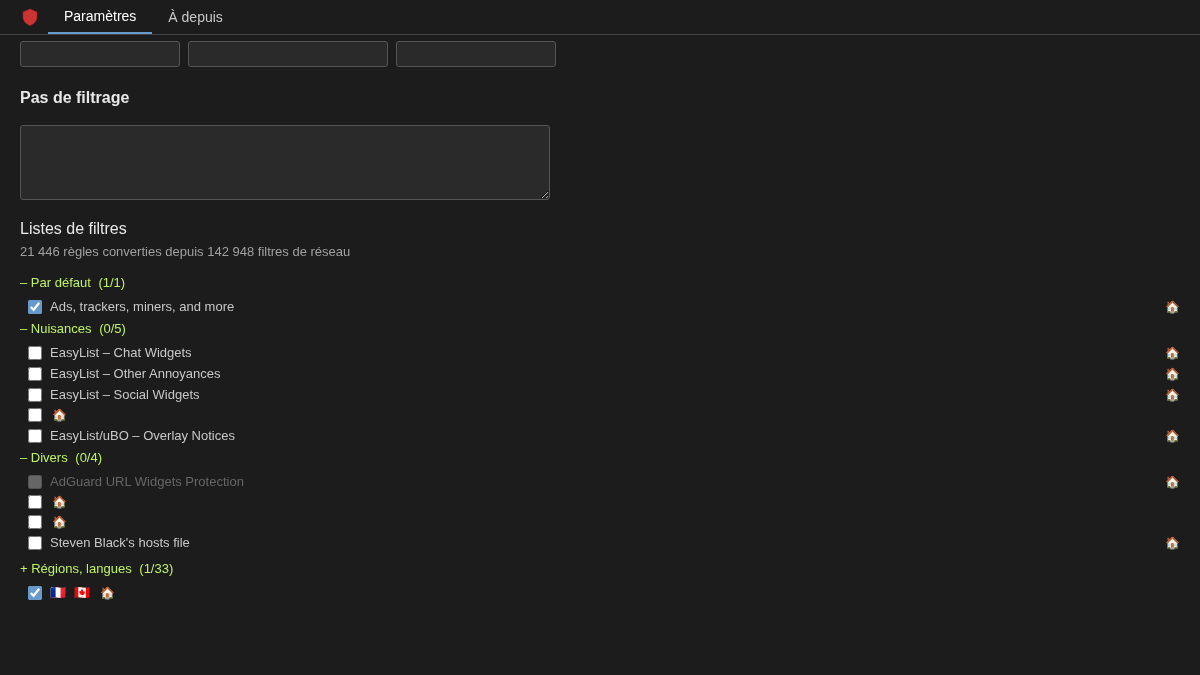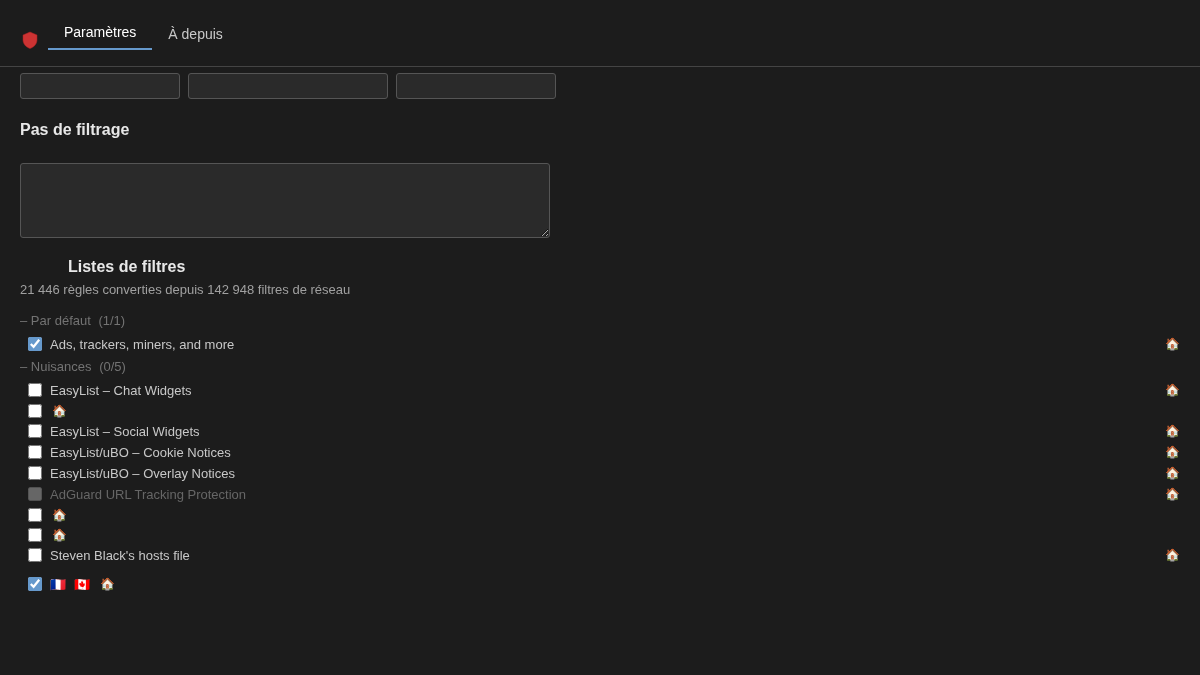--- a/index.html
+++ b/index.html
@@ -15,23 +15,23 @@
 
     .page-container {
       display: flex;
       flex-direction: column;
       padding: 0;
     }
 
     
     .tabs-bar {
       display: flex;
-      align-items: flex-end;
+      align-items: center;
       border-bottom: 1px solid #444;
-      padding: 16px 20px;
+      padding: 0 20px;
       background: #1c1c1c;
       gap: 0;
     }
 
     .shield-icon-wrapper {
       display: flex;
       align-items: center;
       margin-right: 8px;
     }
 
@@ -75,21 +75,21 @@
 
     
     .main-content {
       padding: 16px 20px;
     }
 
     .section-title {
       font-size: 16px;
       font-weight: bold;
       color: #e8e8e8;
-      margin-bottom: 24px;
+      margin-bottom: 18px;
     }
 
     .section-desc {
       color: #a0a0a0;
       font-size: 13px;
       margin-bottom: 10px;
     }
 
     .no-filter-textarea {
       width: 530px;
@@ -99,48 +99,47 @@
       border-radius: 3px;
       resize: vertical;
       color: #c8c8c8;
       padding: 6px;
       font-size: 13px;
       display: block;
     }
 
     .filter-lists-title {
       font-size: 16px;
-      font-weight: bold;
+      font-weight: normal;
       color: #e8e8e8;
       margin-top: 20px;
       margin-bottom: 6px;
-      margin-left: 48px;
     }
 
     .filter-lists-stats {
       color: #a0a0a0;
       font-size: 13px;
       margin-bottom: 16px;
     }
 
     
     .category-header {
-      color: #737373;
+      color: #bef264;
       font-size: 13px;
       margin-bottom: 6px;
       margin-top: 4px;
       cursor: pointer;
       display: flex;
       align-items: center;
       gap: 4px;
     }
 
     .filter-item {
       display: flex;
-      align-items: flex-start;
+      align-items: center;
       gap: 8px;
       padding: 3px 0 3px 8px;
       font-size: 13px;
       color: #c8c8c8;
     }
 
     .filter-item.disabled-item {
       color: #666;
     }
 
@@ -223,58 +222,66 @@
       <span>– Nuisances</span>
       <span>&nbsp;(<span>0/5</span>)</span>
     </div>
     <div class="filter-item">
       <input type="checkbox" style="">
       <span class="filter-label">EasyList – Chat Widgets</span>
       <span class="home-icon">🏠</span>
     </div>
     <div class="filter-item">
       <input type="checkbox" style="">
+      <span class="filter-label">EasyList – Other Annoyances</span>
       <span class="home-icon">🏠</span>
     </div>
     <div class="filter-item">
       <input type="checkbox" style="">
       <span class="filter-label">EasyList – Social Widgets</span>
       <span class="home-icon">🏠</span>
     </div>
     <div class="filter-item">
       <input type="checkbox" style="">
-      <span class="filter-label">EasyList/uBO – Cookie Notices</span>
       <span class="home-icon">🏠</span>
     </div>
     <div class="filter-item">
       <input type="checkbox" style="">
       <span class="filter-label">EasyList/uBO – Overlay Notices</span>
       <span class="home-icon">🏠</span>
     </div>
 
+    <div class="category-header">
+      <span>– Divers</span>
+      <span>&nbsp;(<span>0/4</span>)</span>
+    </div>
     <div class="filter-item disabled-item">
       <input type="checkbox" disabled="" style="">
-      <span class="filter-label">AdGuard URL Tracking Protection</span>
+      <span class="filter-label">AdGuard URL Widgets Protection</span>
       <span class="home-icon">🏠</span>
     </div>
     <div class="filter-item">
       <input type="checkbox" style="">
       <span class="home-icon">🏠</span>
     </div>
     <div class="filter-item">
       <input type="checkbox" style="">
       <span class="home-icon">🏠</span>
     </div>
     <div class="filter-item">
       <input type="checkbox" style="">
       <span class="filter-label">Steven Black's hosts file</span>
       <span class="home-icon">🏠</span>
     </div>
 
     <div class="regions-section">
+      <div class="category-header">
+        <span>+ Régions, langues</span>
+        <span>&nbsp;(<span>1/33</span>)</span>
+      </div>
       <div class="filter-item">
         <input type="checkbox" checked="" style="">
         <span class="flag-icon">🇫🇷</span>
         <span class="flag-icon">🇨🇦</span>
         <span class="home-icon">🏠</span>
       </div>
     </div>
 
   </div>
 </div>

